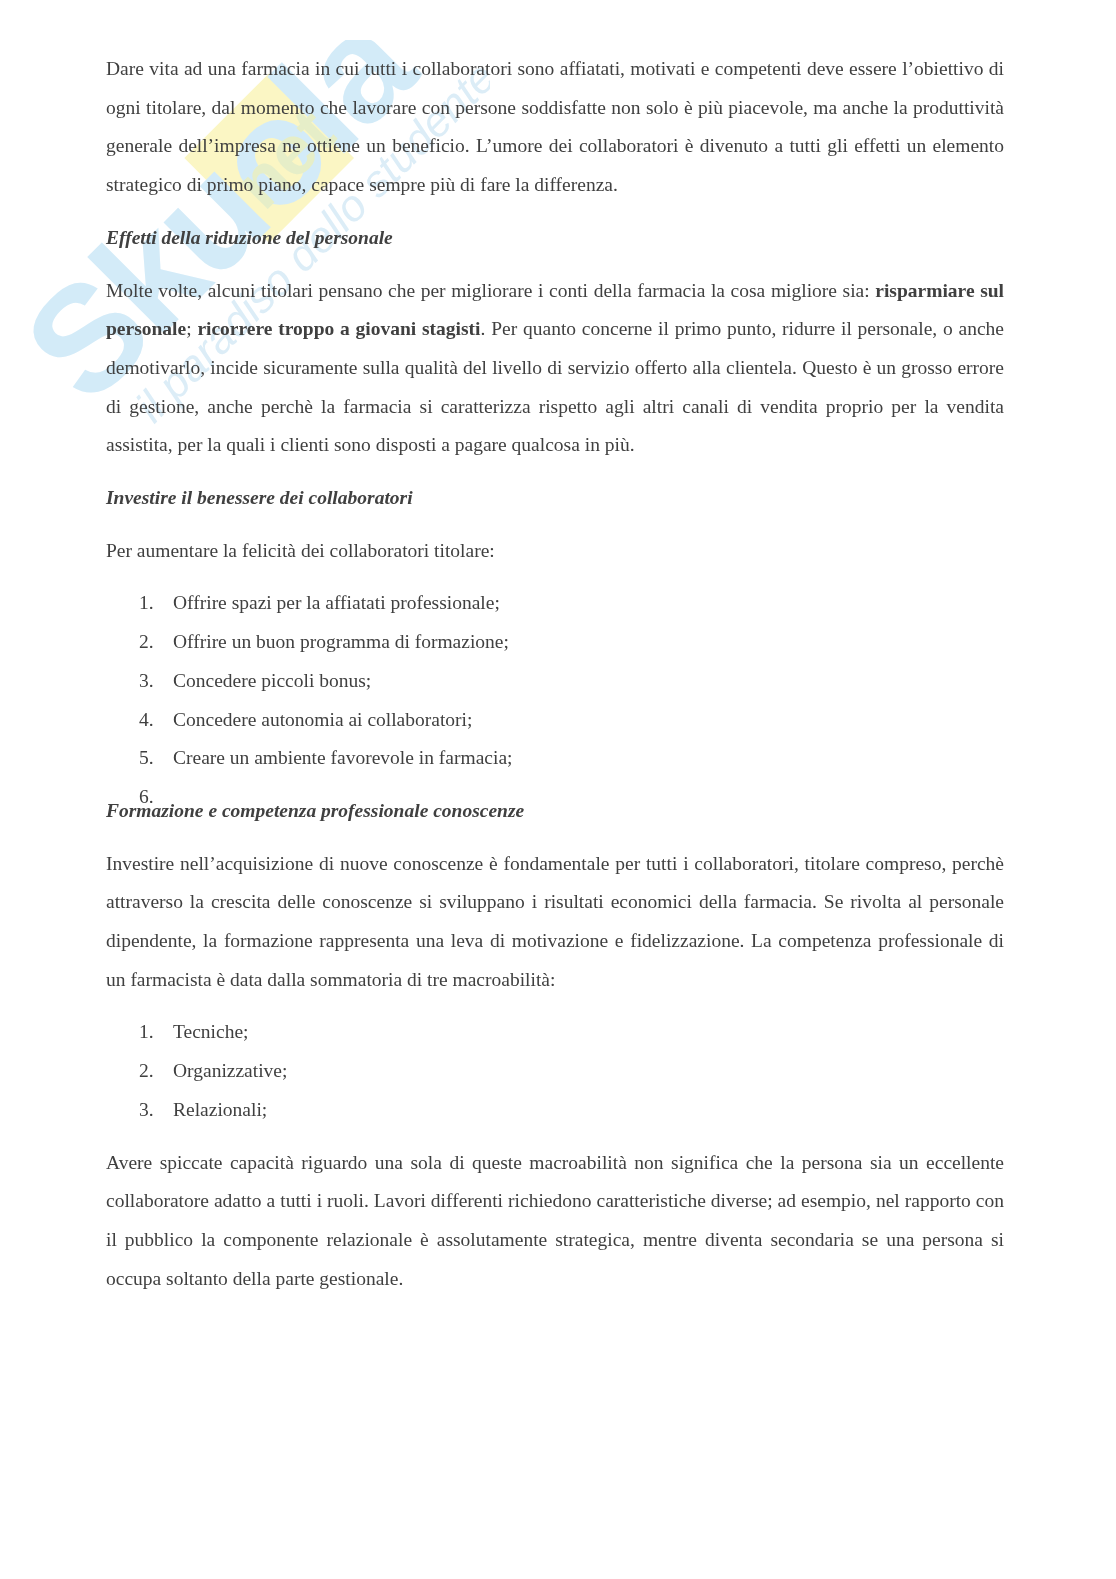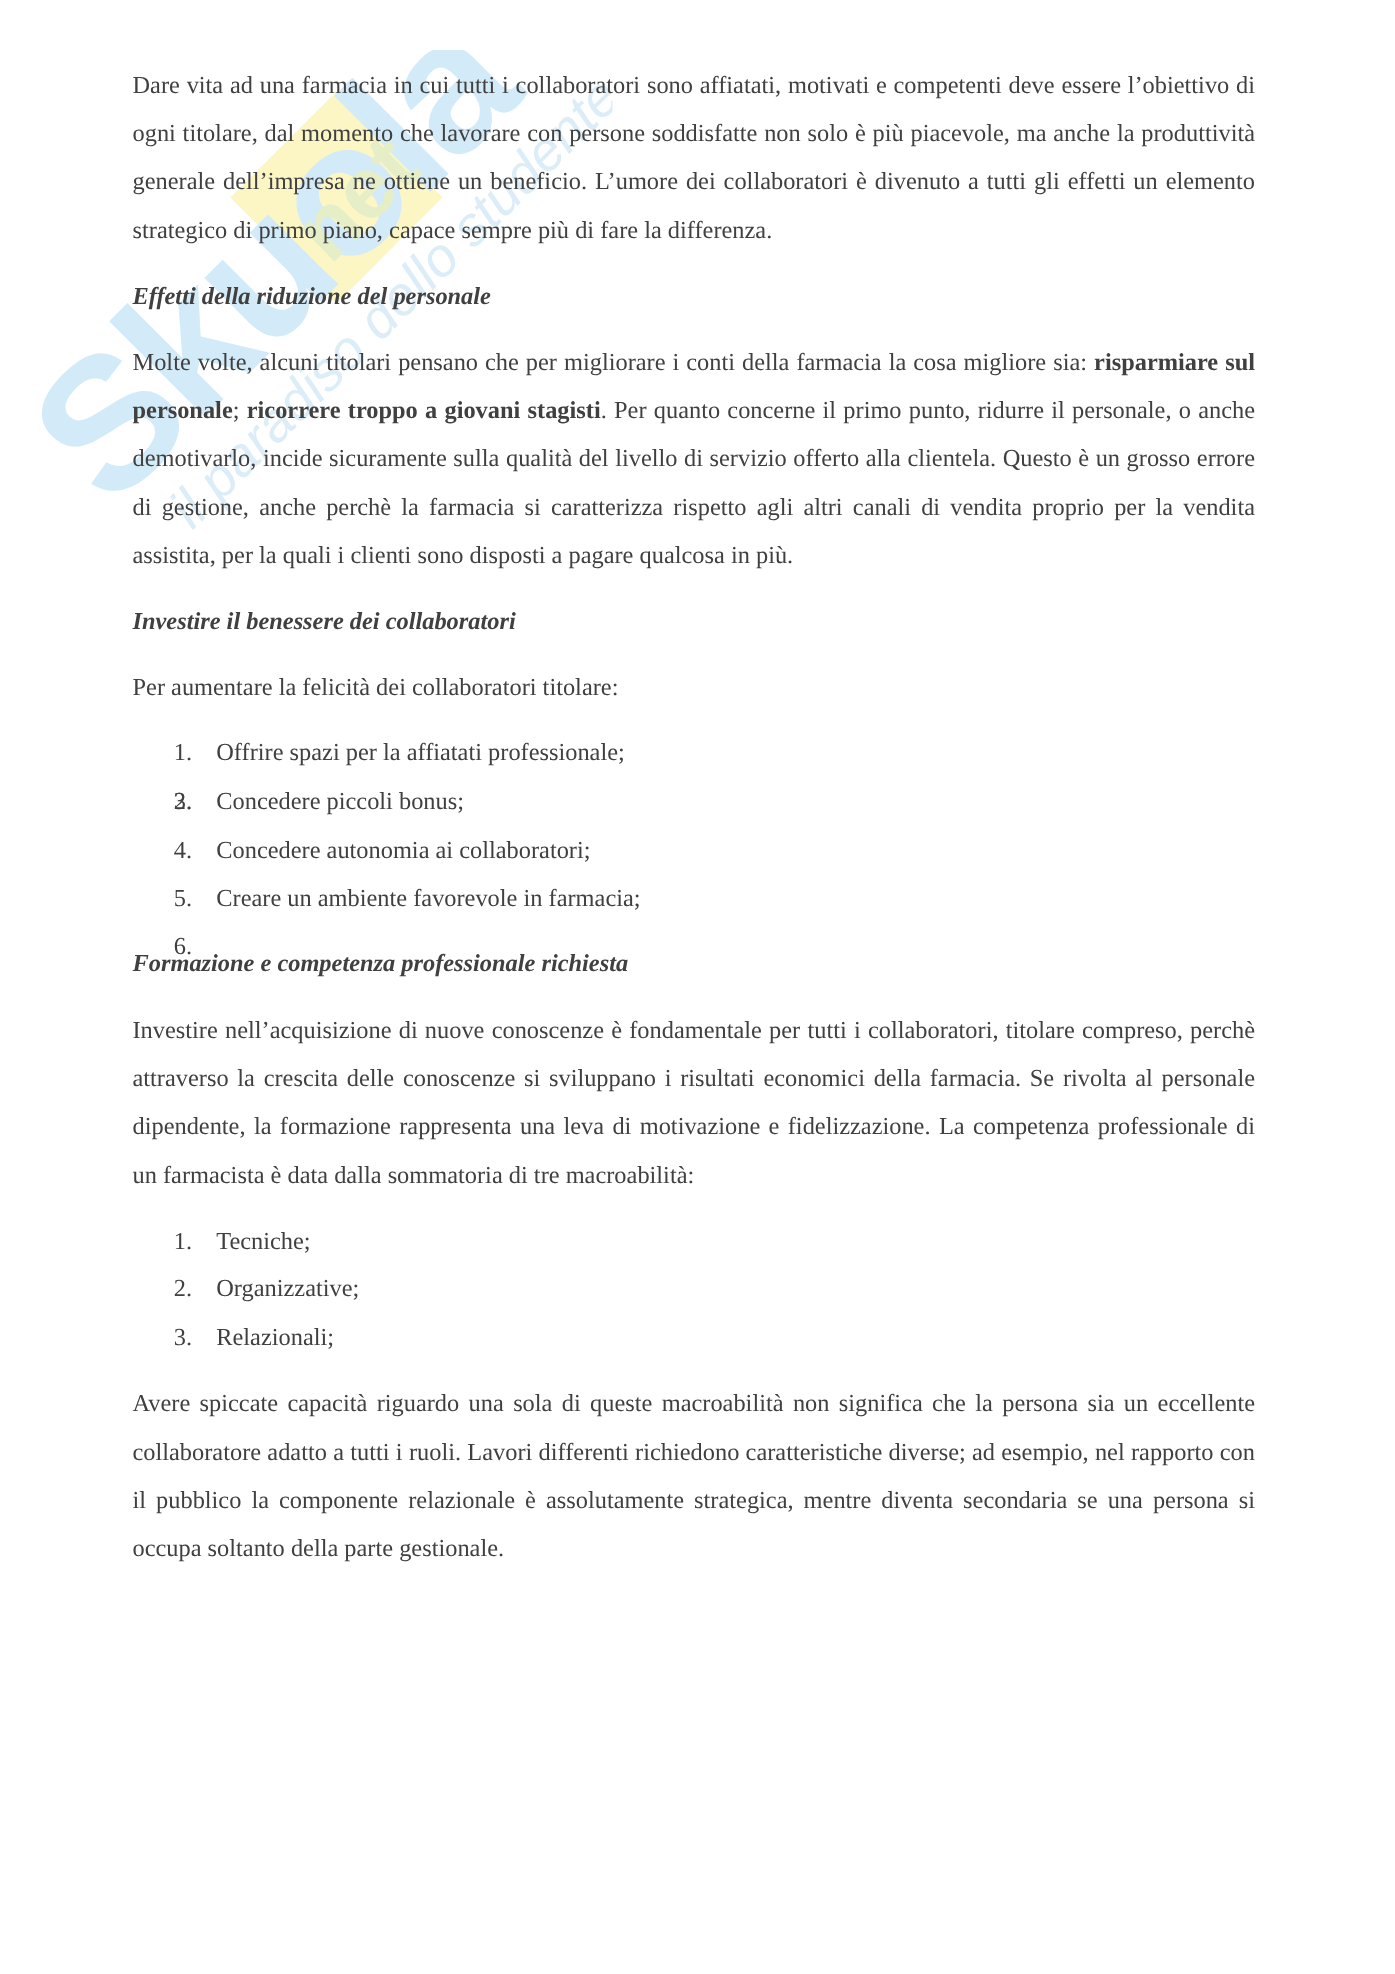--- a/index.html
+++ b/index.html
@@ -45,28 +45,28 @@
 
     <p>Dare vita ad una farmacia in cui tutti i collaboratori sono affiatati, motivati e competenti deve essere l’obiettivo di ogni titolare, dal momento che lavorare con persone soddisfatte non solo è più piacevole, ma anche la produttività generale dell’impresa ne ottiene un beneficio. L’umore dei collaboratori è divenuto a tutti gli effetti un elemento strategico di primo piano, capace sempre più di fare la differenza.</p>
 
     <h3>Effetti della riduzione del personale</h3>
     <p><span>Molte volte, alcuni titolari pensano che per migliorare i conti della farmacia la cosa migliore sia: </span><b>risparmiare sul personale</b><span>; </span><b>ricorrere troppo a giovani stagisti</b><span>. Per quanto concerne il primo punto, ridurre il personale, o anche demotivarlo, incide sicuramente sulla qualità del livello di servizio offerto alla clientela. Questo è un grosso errore di gestione, anche perchè la farmacia si caratterizza rispetto agli altri canali di vendita proprio per la vendita assistita, per la quali i clienti sono disposti a pagare qualcosa in più.</span></p>
 
     <h3>Investire il benessere dei collaboratori</h3>
     <p>Per aumentare la felicità dei collaboratori titolare:</p>
     <ol>
       <li><span class="num">1.</span><span>Offrire spazi per la affiatati professionale;</span></li>
-      <li><span class="num">2.</span></li>
+      <li><span class="num">2.</span><span>Offrire un buon programma di formazione;</span></li>
       <li><span class="num">3.</span><span>Concedere piccoli bonus;</span></li>
       <li><span class="num">4.</span><span>Concedere autonomia ai collaboratori;</span></li>
       <li><span class="num">5.</span><span>Creare un ambiente favorevole in farmacia;</span></li>
       <li><span class="num">6.</span></li>
     </ol>
 
-    <h3>Formazione e competenza professionale richiesta</h3>
+    <h3>Formazione e competenza professionale conoscenze</h3>
     <p>Investire nell’acquisizione di nuove conoscenze è fondamentale per tutti i collaboratori, titolare compreso, perchè attraverso la crescita delle conoscenze si sviluppano i risultati economici della farmacia. Se rivolta al personale dipendente, la formazione rappresenta una leva di motivazione e fidelizzazione. La competenza professionale di un farmacista è data dalla sommatoria di tre macroabilità:</p>
     <ol>
       <li><span class="num">1.</span><span>Tecniche;</span></li>
       <li><span class="num">2.</span><span>Organizzative;</span></li>
       <li><span class="num">3.</span><span>Relazionali;</span></li>
     </ol>
     <p>Avere spiccate capacità riguardo una sola di queste macroabilità non significa che la persona sia un eccellente collaboratore adatto a tutti i ruoli. Lavori differenti richiedono caratteristiche diverse; ad esempio, nel rapporto con il pubblico la componente relazionale è assolutamente strategica, mentre diventa secondaria se una persona si occupa soltanto della parte gestionale.</p>
 
   </div>
 </div>

